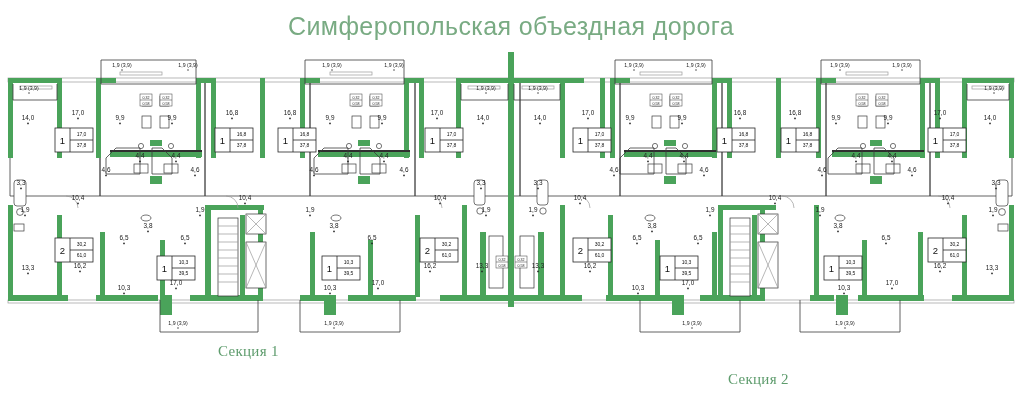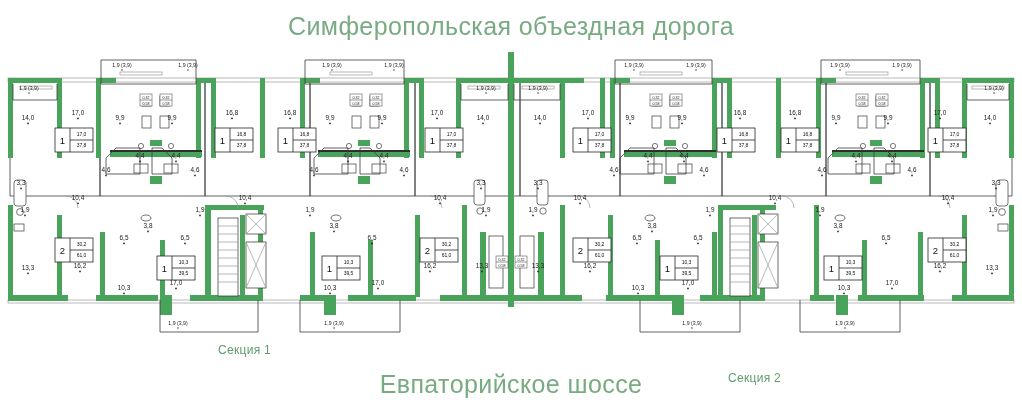--- a/index.html
+++ b/index.html
@@ -10,21 +10,21 @@
     color:#1a1a1a;
   }
   #plan-root{position:relative;width:1022px;height:368px;background:#fff;}
   .road-title{
     position:absolute;left:0;width:1022px;text-align:center;
     color:#79ab83;letter-spacing:.4px;font-weight:400;
   }
   #title-top{top:12px;font-size:25px;}
   #title-bottom{top:370px;font-size:25px;}
   .section-label{
-    position:absolute;color:#5e9c6d;font-size:12px;font-weight:400;letter-spacing:.3px;
+    position:absolute;color:#5e9c6d;font-size:15px;font-weight:400;letter-spacing:.3px;font-family:Liberation Serif, serif;
   }
   #section-1-label{left:218px;top:343px;}
   #section-2-label{left:728px;top:343px;margin-top:28px;}
   svg{position:absolute;left:0;top:0;}
   .wall-ext{fill:#4aa35a;}
   .wall-int{fill:#ffffff;stroke:#2f2f2f;stroke-width:.7;}
   .wall-thin{stroke:#3a3a3a;stroke-width:.8;fill:none;}
   .wall-grey{stroke:#9a9a9a;stroke-width:.7;fill:none;}
   .fix{stroke:#3a3a3a;stroke-width:.7;fill:#fff;}
   .room-num{font-size:6.4px;fill:#202020;text-anchor:middle;font-family:"Liberation Sans",sans-serif;}
@@ -688,15 +688,14 @@
           <text x="954.5" y="257.4" class="badge-area">61,0</text>
         </g>
       </g>
 
   </svg>
 
   <div class="section-label" id="section-1-label">Секция 1</div>
 
   <div class="section-label" id="section-2-label">Секция 2</div>
 
-  <div class="road-title" id="title-bottom">Евпаторийское шоссе</div>
 
 </div>
 
 </body></html>

